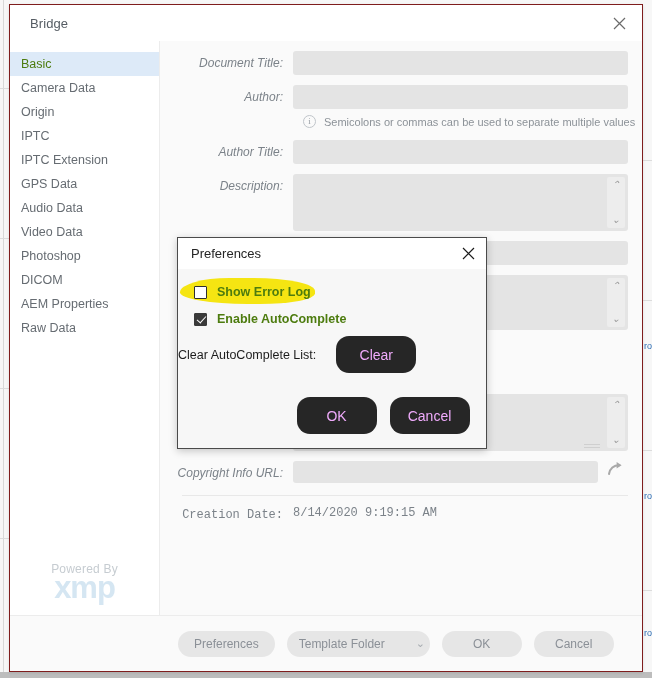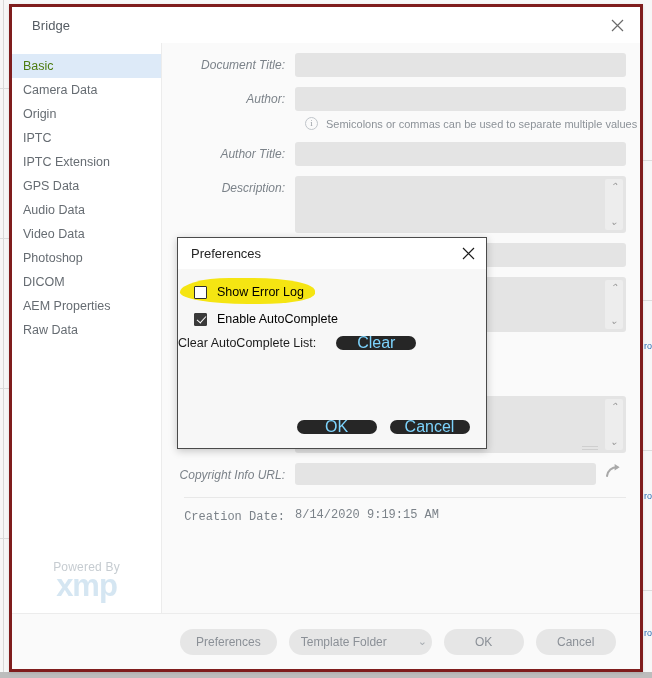--- a/index.html
+++ b/index.html
@@ -34,21 +34,21 @@
     position: absolute; left: 0; right: 0; bottom: 0; height: 6px;
     background: #bdbdbd;
   }
 
   
   #bridge-window {
     position: absolute;
     left: 9px; top: 4px;
     width: 634px; height: 668px;
     background: #ffffff;
-    border: 3px solid #7f1d1d;
+    border: 1px solid #7f1d1d;
     box-shadow: 0 1px 3px rgba(0,0,0,.10);
     display: flex; flex-direction: column;
   }
   #bridge-titlebar {
     height: 36px;
     background: #ffffff;
     display: flex; align-items: center;
     padding: 0 6px 0 20px;
     flex: none;
   }
@@ -308,35 +308,35 @@
   }
   .checkbox.checked::after {
     content: "";
     position: absolute;
     left: 3.5px; top: 0.5px;
     width: 4px; height: 8px;
     border: solid #ffffff;
     border-width: 0 1.8px 1.8px 0;
     transform: rotate(42deg);
   }
-  .cb-label { font-size: 12.5px; color: #000000; }
+  .cb-label { font-size: 12.5px; color: #4d7c0f; font-weight: bold; }
   .clear-row {
     position: relative; z-index: 1;
     display: flex; align-items: center;
     padding-left: 0;
     margin-top: 6px;
   }
   .clear-label { font-size: 12.5px; color: #1c1c1c; }
   .dark-btn {
     background: #262626;
-    color: #7dd3fc;
+    color: #f0abfc;
     border-radius: 13px;
-    height: 14px;
+    height: 37px;
     display: flex; align-items: center; justify-content: center;
-    font-size: 16px;
+    font-size: 14px;
     cursor: pointer;
   }
   #clear-btn { width: 80px; margin-left: 20px; }
   #prefs-footer {
     position: absolute;
     left: 0; right: 0; bottom: 14px;
     display: flex; justify-content: center; gap: 13px;
     padding-right: 6px;
     padding-left: 108px;
   }

